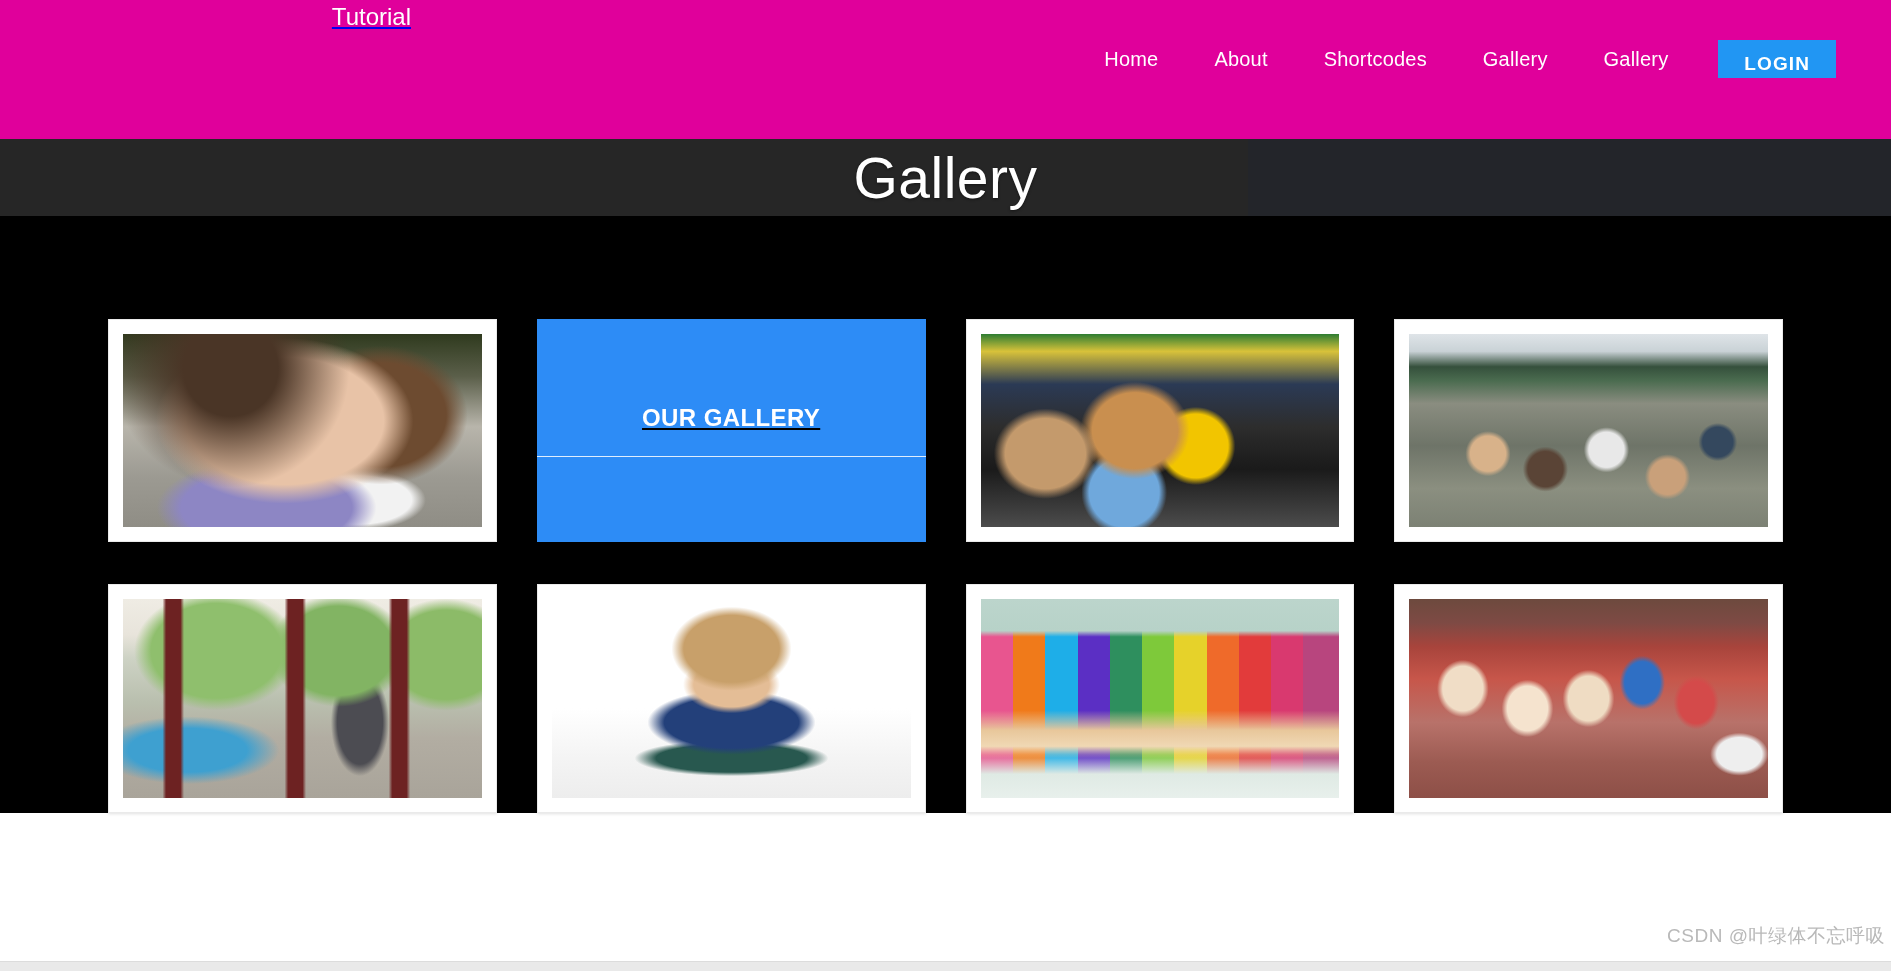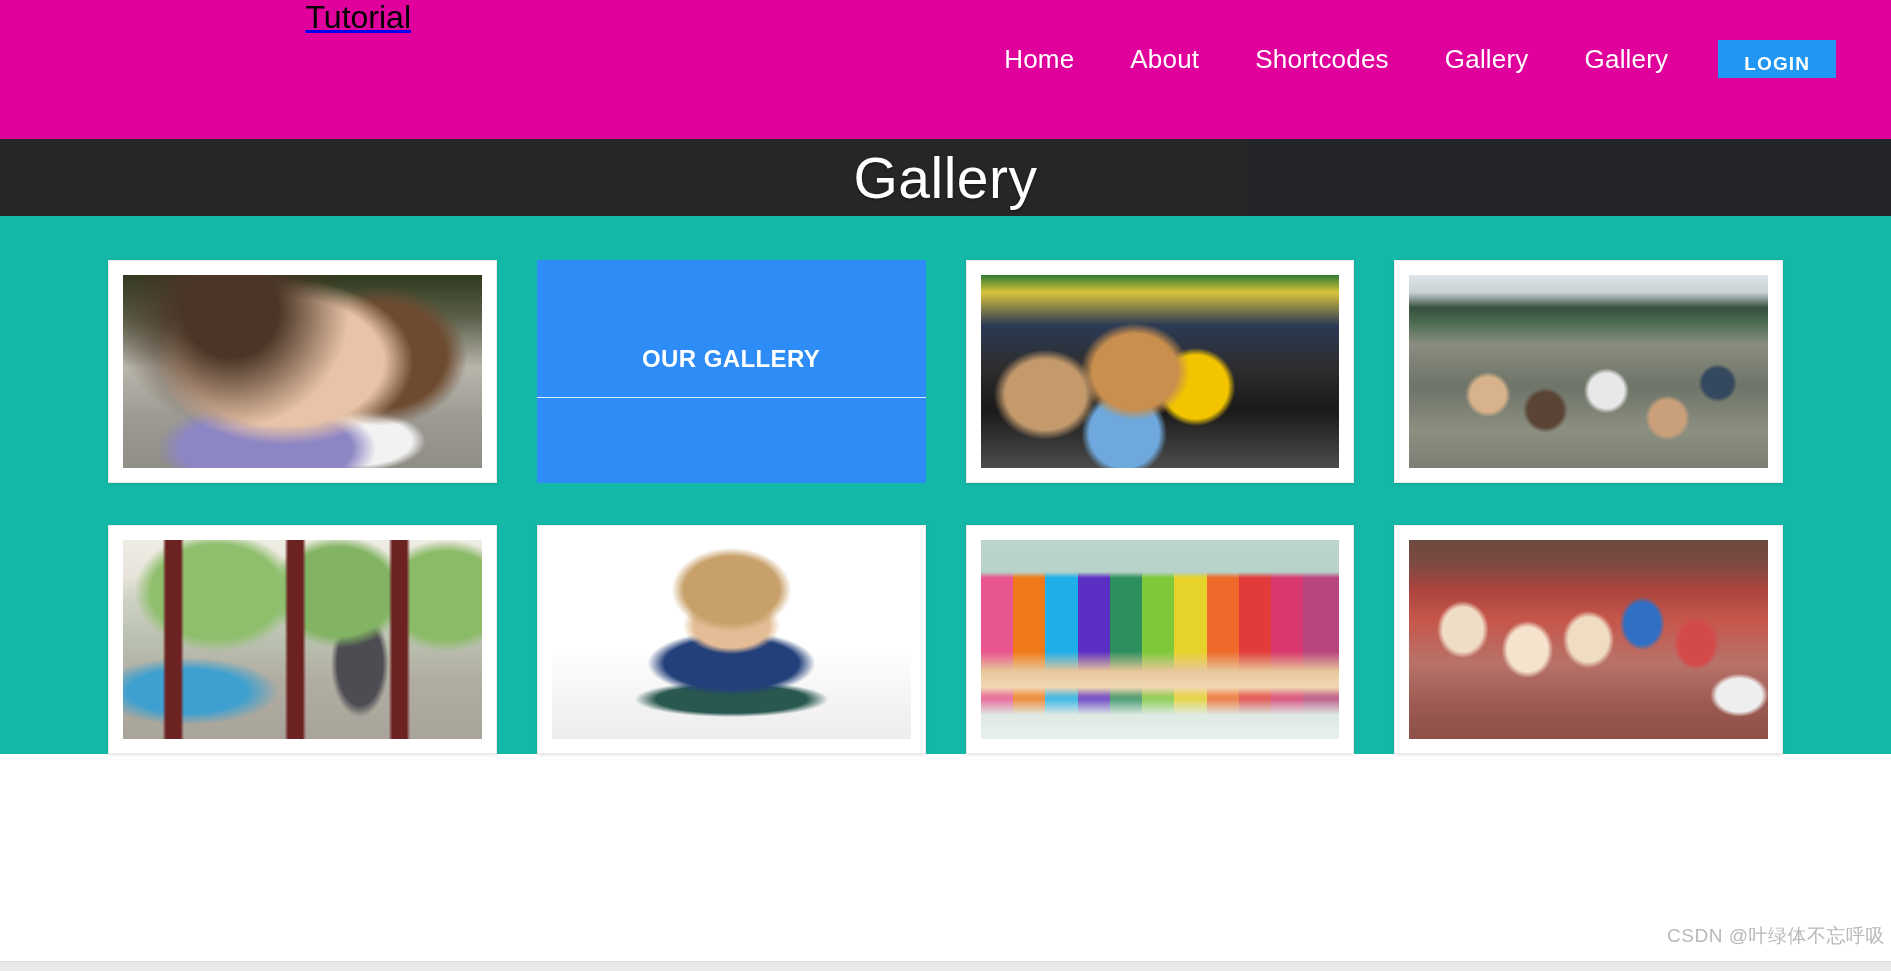--- a/index.html
+++ b/index.html
@@ -32,40 +32,40 @@
     display: block;
     color: #ffffff;
     font-size: 62px;
     line-height: 70px;
     font-weight: 300;
     letter-spacing: 0.5px;
     font-family: "Liberation Sans", sans-serif;
   }
   .brand-sub {
     display: block;
-    color: #000000;
-    font-size: 32px;
+    color: #ffffff;
+    font-size: 24px;
     line-height: 26px;
     font-weight: 300;
     text-align: right;
     padding-right: 7px;
     margin-top: -4px;
   }
 
   .main-nav {
     position: absolute;
     right: 55px;
     top: 40px;
     display: flex;
     align-items: center;
     gap: 0px;
   }
   .nav-link {
     color: #ffffff;
-    font-size: 26px;
+    font-size: 20px;
     line-height: 34px;
     font-weight: 400;
     text-decoration: none;
     padding: 0 28px;
     white-space: nowrap;
     font-family: "Liberation Sans", sans-serif;
     letter-spacing: 0.2px;
     cursor: pointer;
   }
   .login-btn {
@@ -122,22 +122,23 @@
     line-height: 62px;
     font-weight: 400;
     letter-spacing: 0.5px;
     text-shadow: 0 1px 3px rgba(0,0,0,.45);
     z-index: 3;
     font-family: "Liberation Sans", sans-serif;
   }
 
   
   .gallery-section {
-    background: #14b8a6;
-    padding: 44px 108px 0 108px;
+    background: #000000;
+    padding: 103px 108px 0 108px;
+    text-decoration: underline;
   }
   .gallery-grid {
     display: grid;
     grid-template-columns: repeat(4, 1fr);
     column-gap: 40px;
     row-gap: 42px;
   }
   .gallery-card {
     background: #ffffff;
     border: 1px solid #eaeaea;

